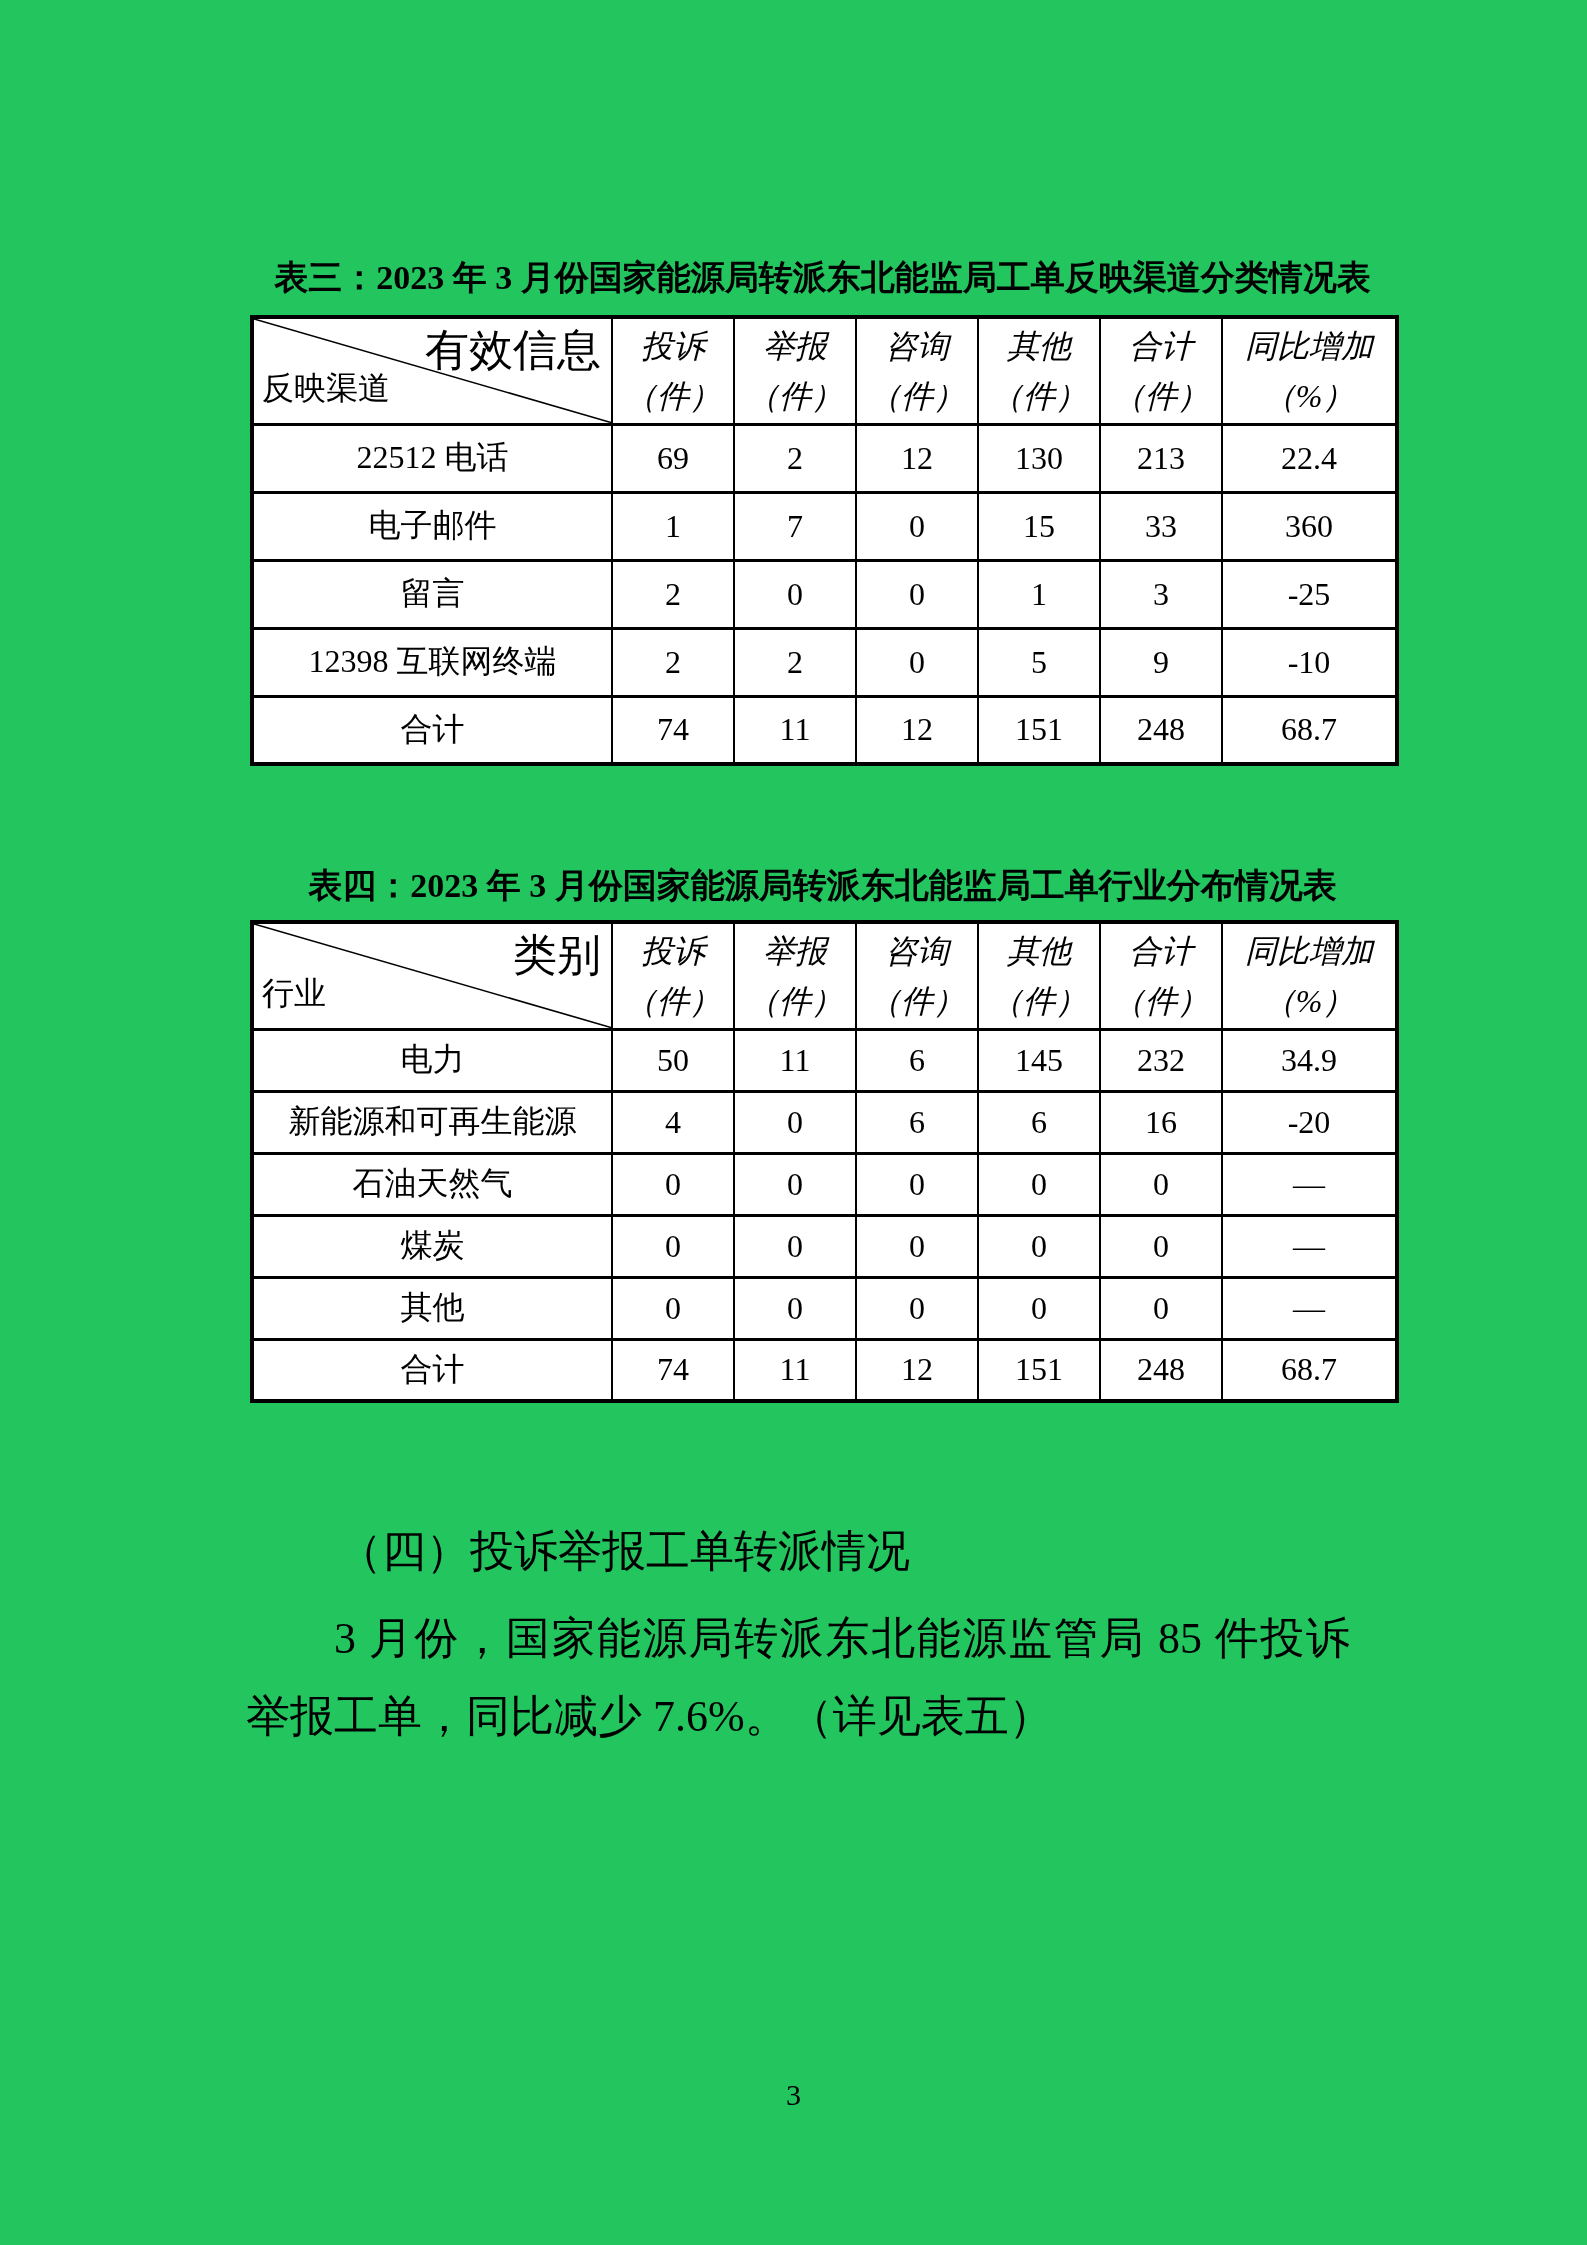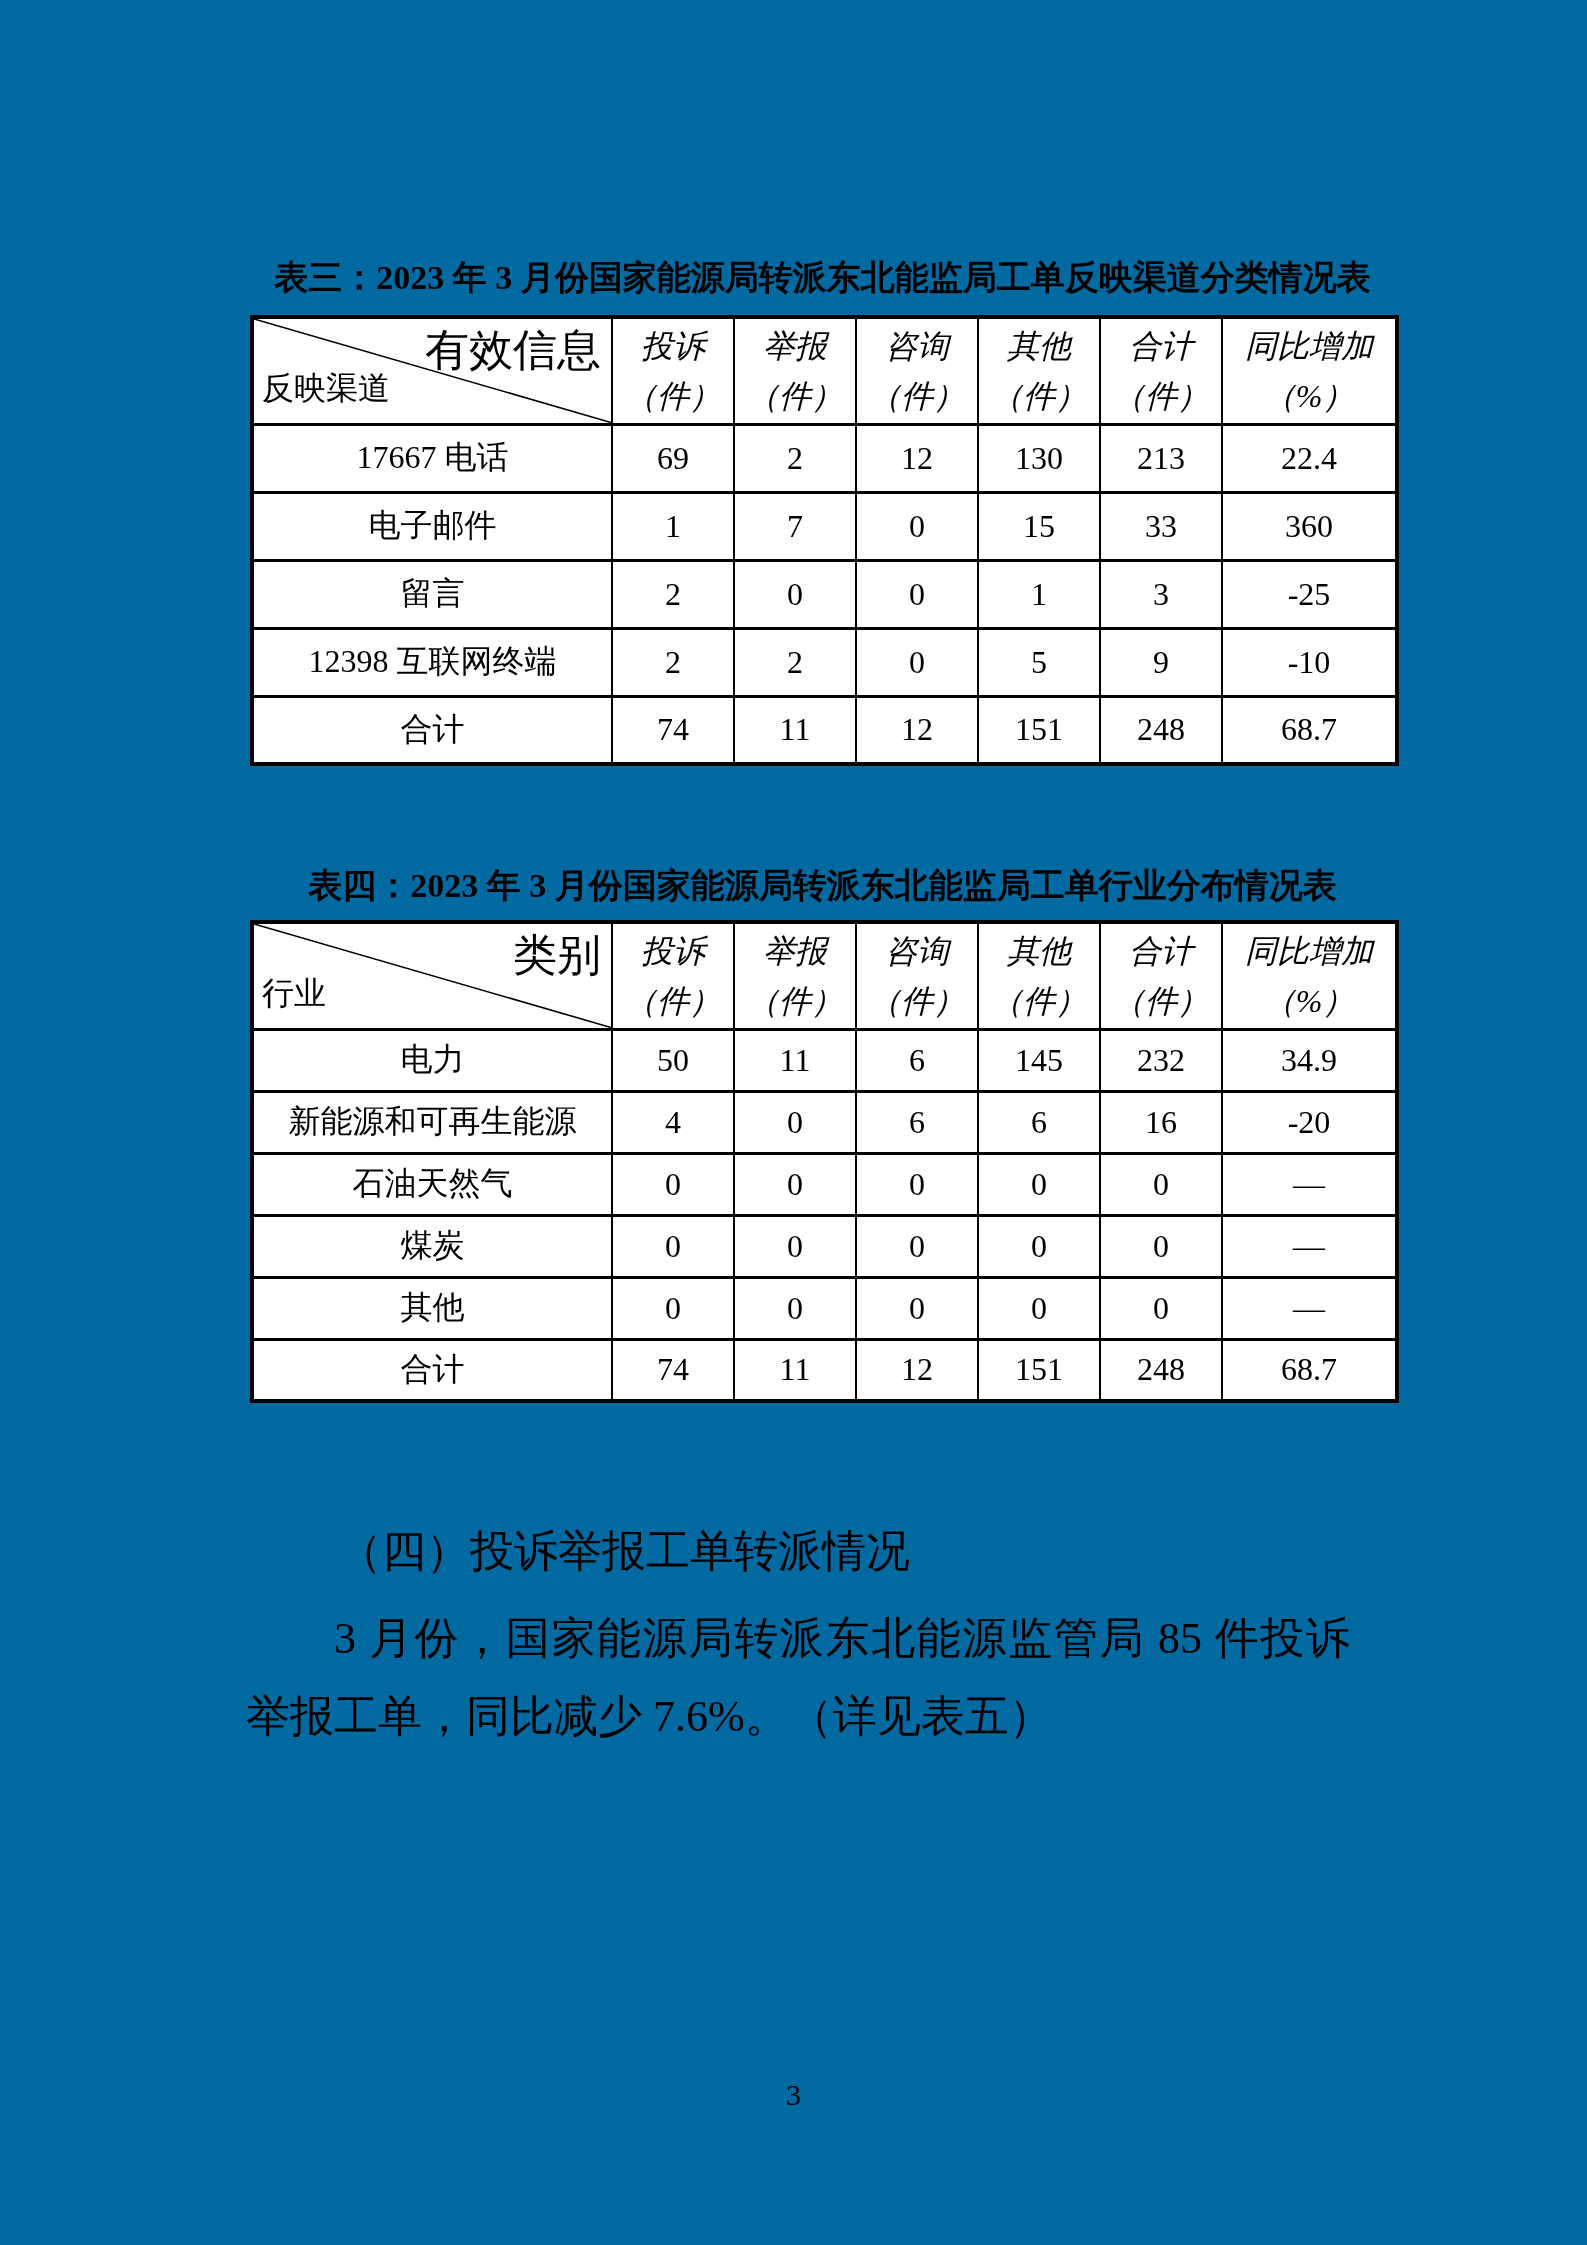--- a/index.html
+++ b/index.html
@@ -1,18 +1,18 @@
 <!DOCTYPE html>
 <html><head>
 <meta charset="utf-8">
 <style>
   * { margin:0; padding:0; box-sizing:border-box; }
   html,body { background:#ffffff; }
   .page {
-    position:relative; width:1587px; height:2245px; background:#0369a1;
+    position:relative; width:1587px; height:2245px; background:#22c55e;
     color:#000; font-family:"Liberation Serif", serif; overflow:hidden;
   }
   .tbl-title {
     position:absolute; left:250px; width:1145px; text-align:center;
     font-weight:bold; font-size:34px; line-height:44px;
   }
   #title3 { top:256px; }
   #title4 { top:864px; }
   .twrap { position:absolute; left:250px; }
   #t3wrap { top:315px; }
@@ -93,21 +93,21 @@
         <th class="hc">
               <span>合计</span>
               <span>（件）</span>
             </th>
         <th class="hc">
               <span>同比增加</span>
               <span>（%）</span>
             </th>
       </tr>
       <tr class="drow">
-        <td>17667 电话</td>
+        <td>22512 电话</td>
         <td>69</td>
         <td>2</td>
         <td>12</td>
         <td>130</td>
         <td>213</td>
         <td>22.4</td>
       </tr>
       <tr class="drow">
         <td>电子邮件</td>
         <td>1</td>

